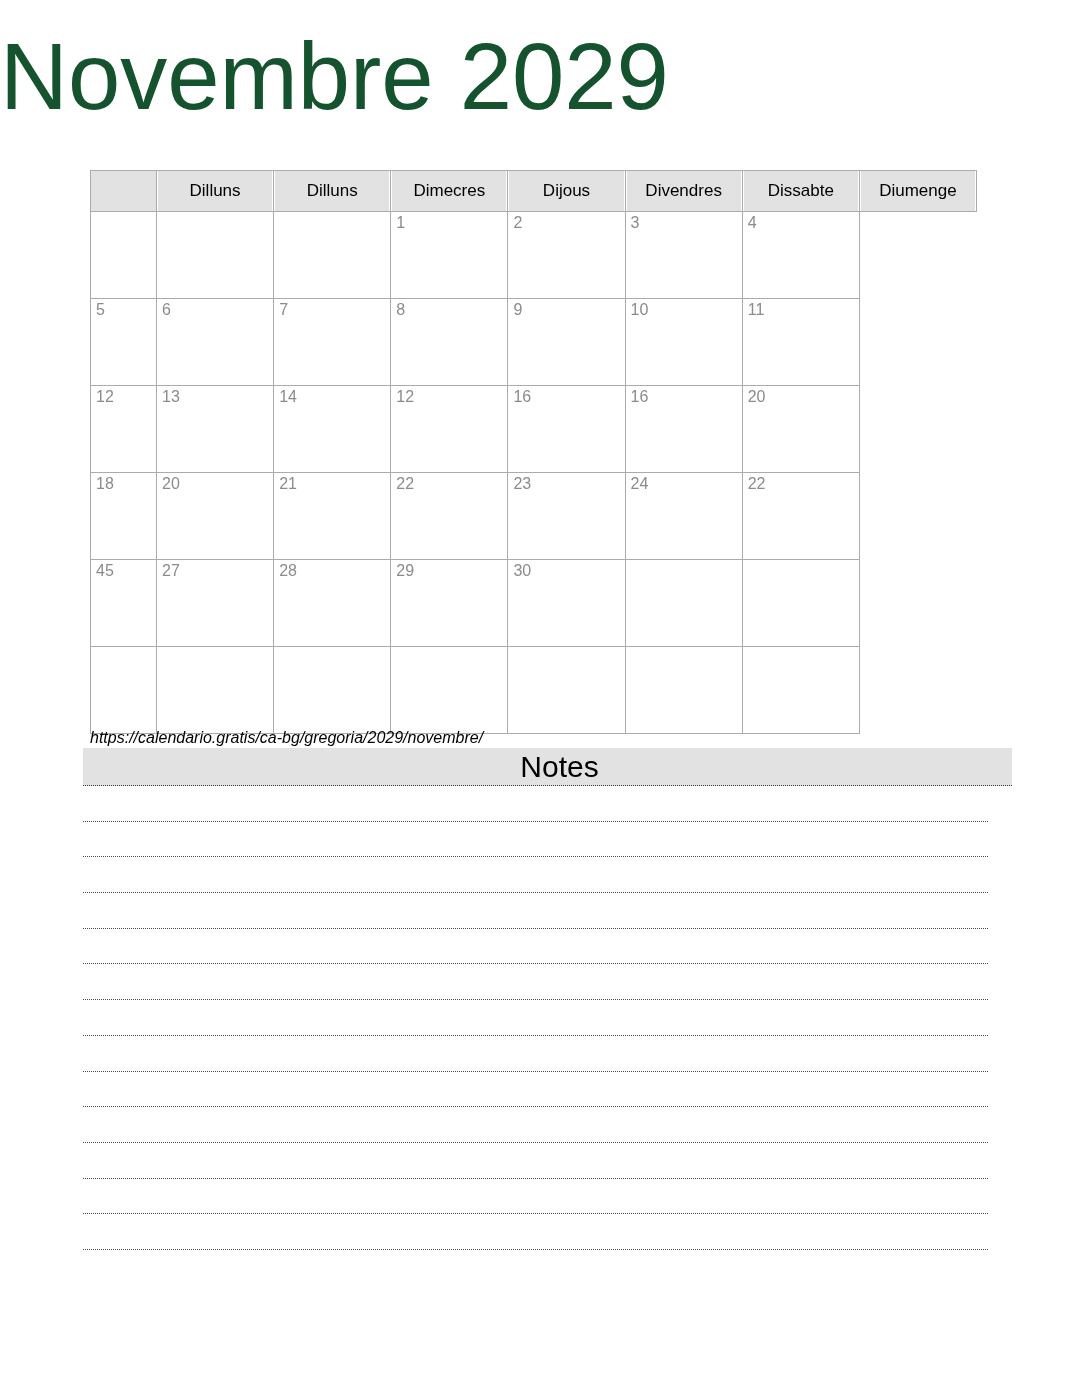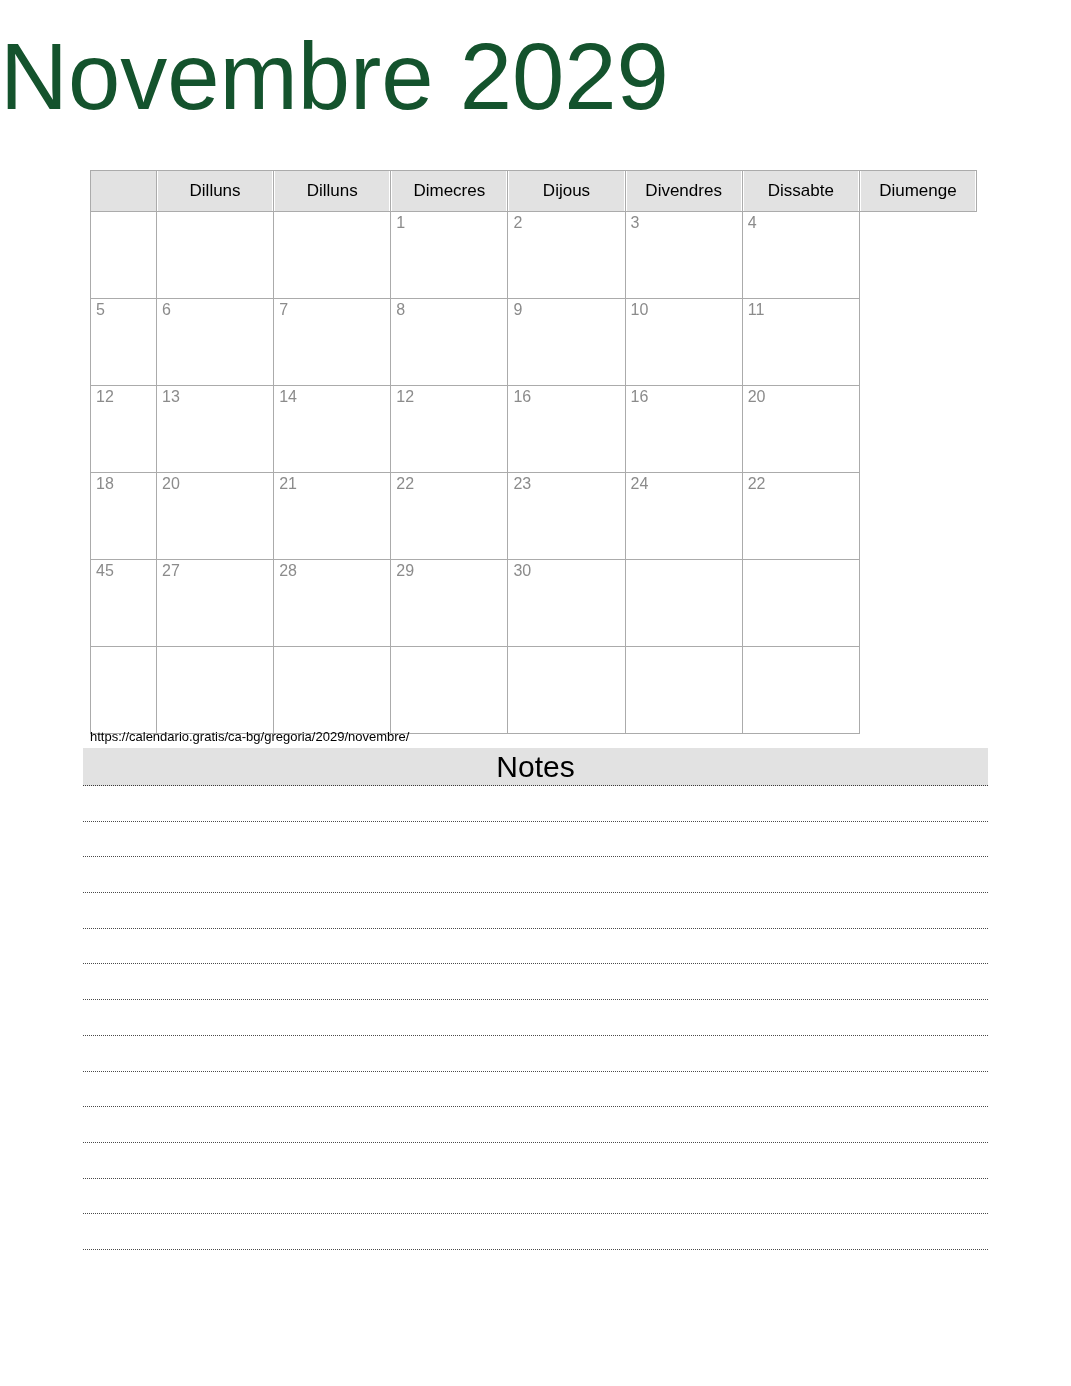--- a/index.html
+++ b/index.html
@@ -67,36 +67,38 @@
     padding: 2px 0 0 5px;
     font-size: 16px;
     color: var(--day-number, #8b8b8b);
   }
 
   
   .source-url {
     position: absolute;
     left: 90px;
     top: 729px;
-    font-size: 13px;
+    font-size: 16px;
     color: #000000;
     white-space: nowrap;
+    font-style: italic;
   }
 
   
   .notes-bar {
     position: absolute;
     left: 83px;
     top: 748px;
     width: 905px;
     height: 37px;
     background: var(--header-bg, #e2e2e2);
     border-bottom: 1px dotted #3c3c3c;
     text-align: center;
     box-sizing: content-box;
+    padding-left: 24px;
   }
   .notes-bar .notes-title {
     font-size: 30px;
     line-height: 37px;
     color: #000000;
   }
   .notes-lines {
     position: absolute;
     left: 83px;
     top: 786px;

